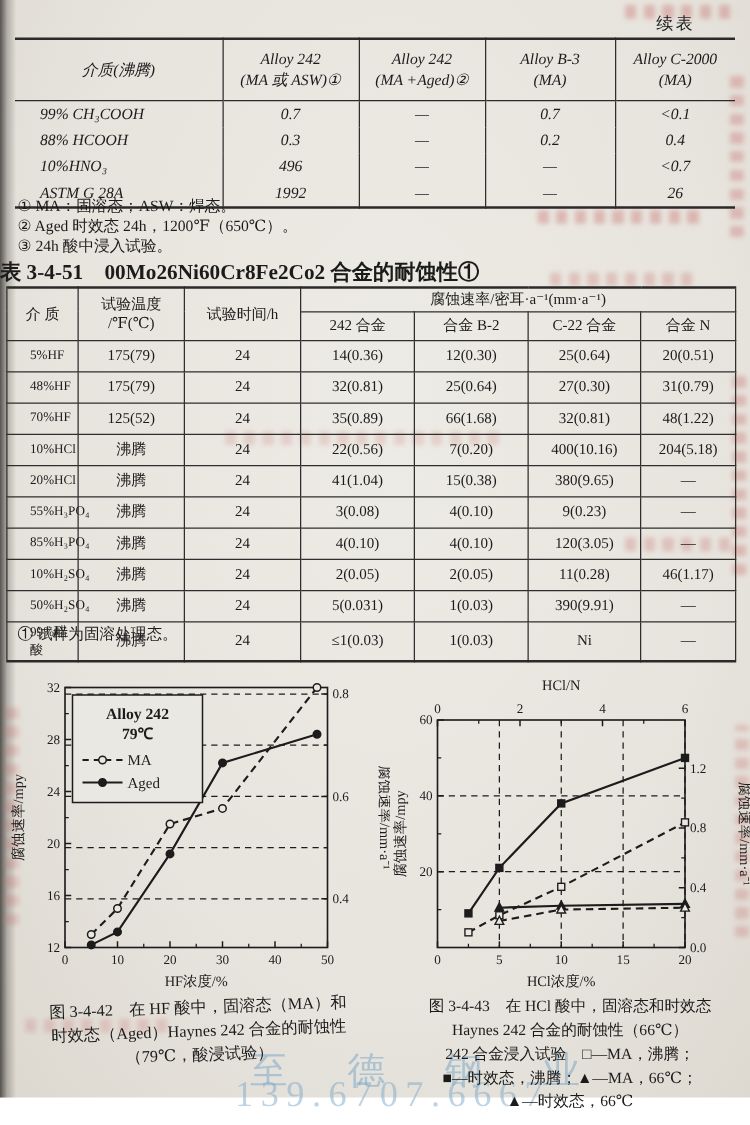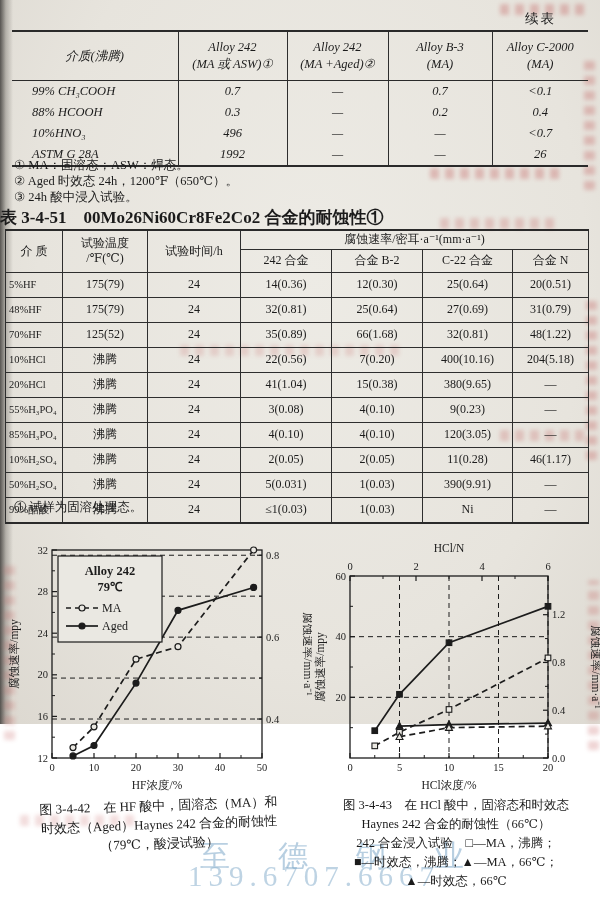--- a/index.html
+++ b/index.html
@@ -1,18 +1,18 @@
 <!DOCTYPE html>
 <html><head>
 <meta charset="utf-8">
 <style>
   html,body{margin:0;padding:0;}
   body{width:600px;height:900px;overflow:hidden;
        font-family:"Liberation Serif","DejaVu Serif",serif;color:#1b1b1b;}
-  .page{position:relative;width:600px;height:724px;
+  .page{position:relative;width:600px;height:878px;
         background:radial-gradient(ellipse at 52% 38%, #edebe5 0%, #e7e4dd 62%, #dcd8d0 100%);}
   .spine{position:absolute;left:0;top:0;bottom:0;width:13px;
          background:linear-gradient(90deg, rgba(40,38,36,.75), rgba(90,86,80,.35) 45%, rgba(0,0,0,0));pointer-events:none;}
   
   .bleed{position:absolute;height:11px;border-radius:2px;filter:blur(2px);opacity:.32;
          background:repeating-linear-gradient(90deg,#c05555 0 9px,rgba(0,0,0,0) 9px 15px);}
   .bleedv{position:absolute;width:11px;border-radius:2px;filter:blur(2px);opacity:.3;
          background:repeating-linear-gradient(0deg,#c05555 0 9px,rgba(0,0,0,0) 9px 15px);}
   .cont-label{position:absolute;top:10px;right:44px;font-size:13.5px;letter-spacing:2px;}
   
@@ -27,21 +27,21 @@
   .fnotes{position:absolute;top:157px;left:14px;font-size:12.5px;line-height:16px;}
   .fnote2{position:absolute;top:499px;left:14px;font-size:12.5px;}
   
   .t2title{position:absolute;top:206px;left:0;width:100%;text-align:left;font-weight:bold;font-size:17px;}
   .t2{position:absolute;top:229px;left:5px;width:583px;border-collapse:collapse;table-layout:fixed;
       border-top:2.5px solid #2a2a2a;border-bottom:2.3px solid #2a2a2a;}
   .t2 th,.t2 td{border:1.1px solid #2e2e2e;font-weight:normal;vertical-align:middle;text-align:center;}
   .t2 th{font-size:12px;line-height:1.3;white-space:pre-line;}
   .t2 thead tr.sub th{height:20px;}
   .t2 td{font-size:12px;height:22px;}
-  .t2 td.c0{font-size:10.5px;text-align:left;padding-left:3px;}
+  .t2 td.c0{font-size:10.5px;text-align:left;padding-left:18px;}
   
   .charts{position:absolute;top:538px;left:6px;display:flex;z-index:2;}
   .chartblock{display:flex;flex-direction:column;align-items:center;}
   .cb1{width:306px;}
   .cb2{width:288px;}
   svg text{fill:#1c1c1c;}
   .tick{font:10.5px "Liberation Serif",serif;}
   .axis-label{font:11.5px "Liberation Serif",serif;}
   .leg-title{font:600 12.5px "Liberation Serif",serif;}
   .leg-label{font:12px "Liberation Serif",serif;}
@@ -167,21 +167,21 @@
           <td class="c4">12(0.30)</td>
           <td class="c5">25(0.64)</td>
           <td class="c6">20(0.51)</td>
         </tr>
         <tr>
           <td class="c0">48%HF</td>
           <td class="c1">175(79)</td>
           <td class="c2">24</td>
           <td class="c3">32(0.81)</td>
           <td class="c4">25(0.64)</td>
-          <td class="c5">27(0.69)</td>
+          <td class="c5">27(0.30)</td>
           <td class="c6">31(0.79)</td>
         </tr>
         <tr>
           <td class="c0">70%HF</td>
           <td class="c1">125(52)</td>
           <td class="c2">24</td>
           <td class="c3">35(0.89)</td>
           <td class="c4">66(1.68)</td>
           <td class="c5">32(0.81)</td>
           <td class="c6">48(1.22)</td>

